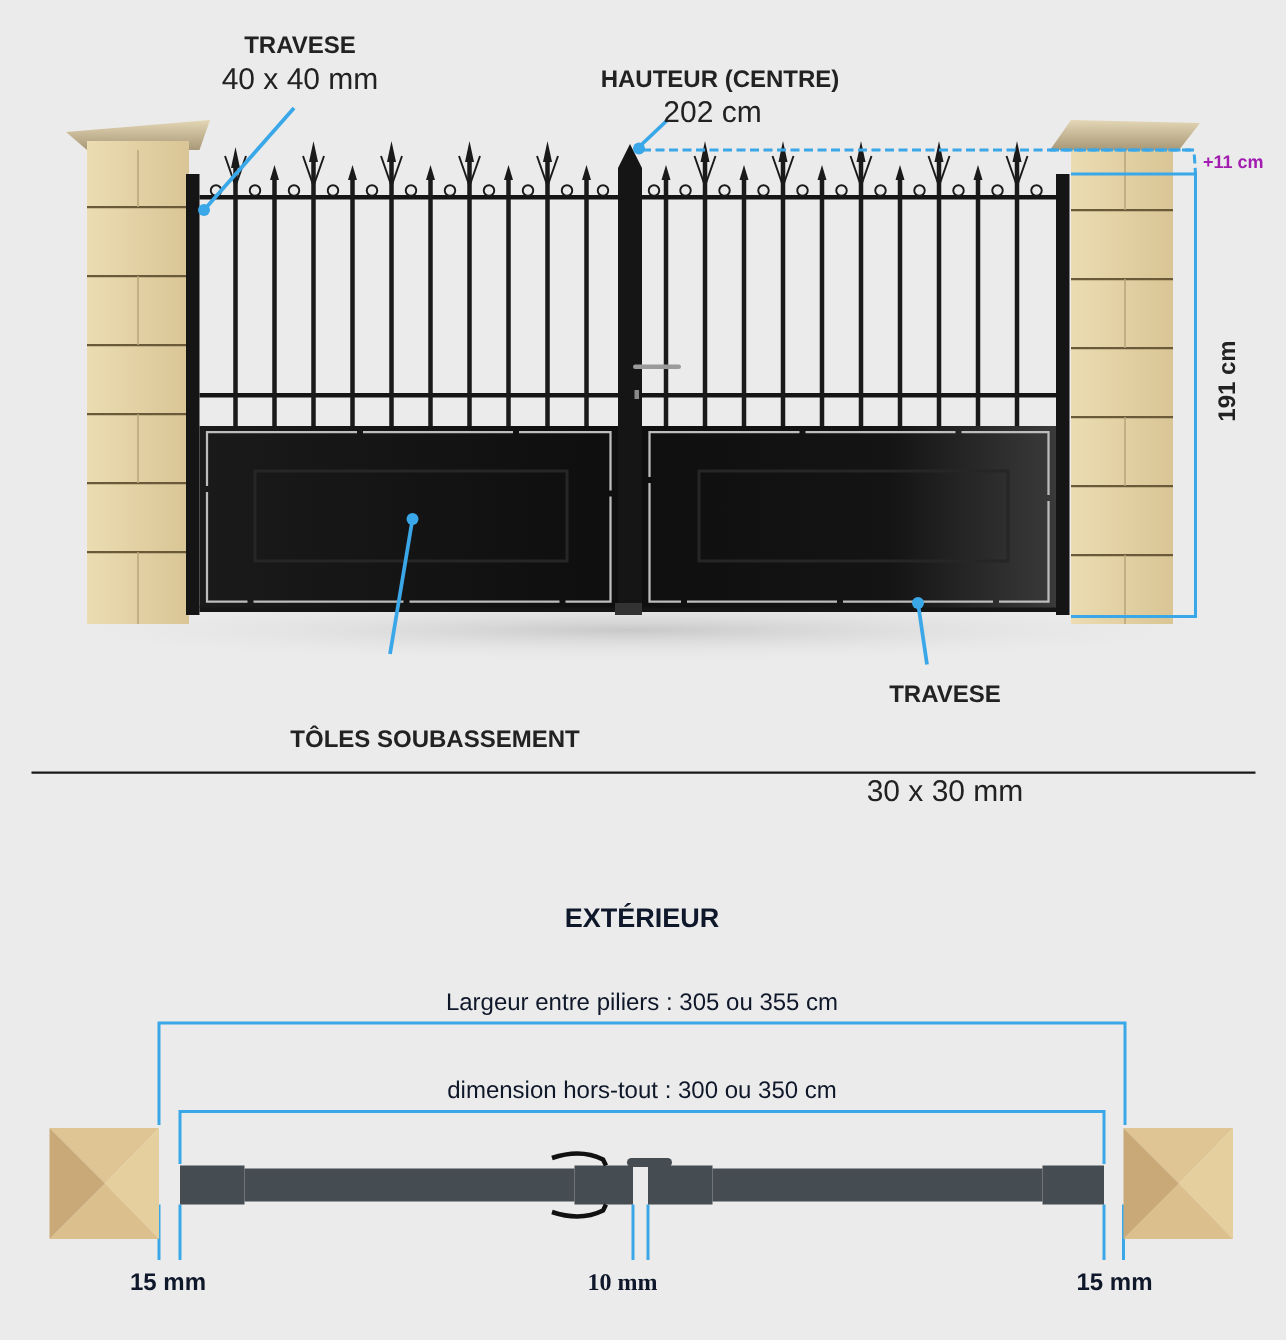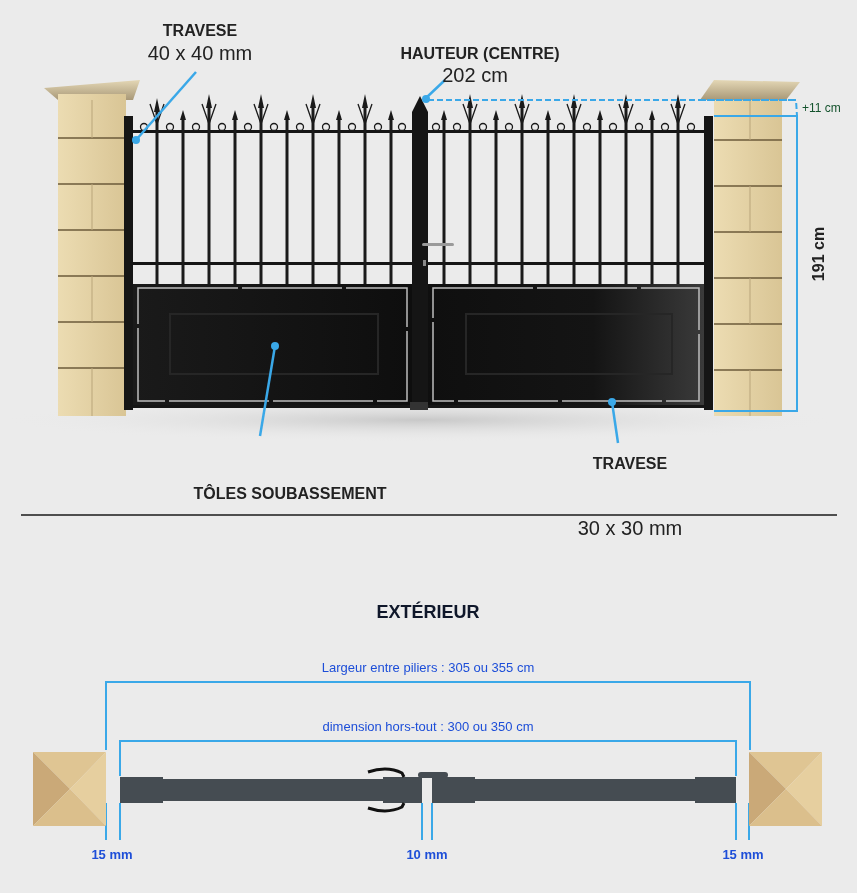--- a/index.html
+++ b/index.html
@@ -6,22 +6,22 @@
     body {
       width:857px; height:893px; overflow:hidden;
       background:#ebebeb;
       font-family:"Liberation Sans", sans-serif;
       color:#222;
       position:relative;
     }
     .abs { position:absolute; }
     .lbl-bold { font-weight:bold; font-size:16px; color:#222; white-space:nowrap; }
     .lbl-reg { font-size:20px; color:#222; white-space:nowrap; }
-    .lbl-small { font-weight:normal; font-size:12px; color:#14532d; white-space:nowrap; }
-    .lbl-dim { font-size:13px; color:#1d4ed8; white-space:nowrap; }
+    .lbl-small { font-weight:bold; font-size:12px; color:#a21caf; white-space:nowrap; }
+    .lbl-dim { font-size:16px; color:#0f172a; white-space:nowrap; }
     .center { text-align:center; }
     svg { position:absolute; left:0; top:0; }
     .rot { transform:rotate(-90deg); transform-origin:center; }
   </style>
 </head>
 <body>
 
 <svg width="857" height="893" viewBox="0 0 857 893">
   <defs>
     <linearGradient id="stone" x1="0" x2="1">
@@ -274,14 +274,14 @@
 
 <div class="abs lbl-bold center" style="left:560px;top:455px;width:140px;">TRAVESE</div>
 <div class="abs lbl-reg center" style="left:560px;top:477px;width:140px;margin-top:40px;">30 x 30 mm</div>
 
 <div class="abs center" style="left:328px;top:602px;width:200px;font-size:18px;font-weight:bold;color:#0f172a;">EXTÉRIEUR</div>
 
 <div class="abs lbl-dim center" style="left:228px;top:660px;width:400px;">Largeur entre piliers : 305 ou 355 cm</div>
 <div class="abs lbl-dim center" style="left:228px;top:719px;width:400px;">dimension hors-tout : 300 ou 350 cm</div>
 
 <div class="abs lbl-dim center" style="left:72px;top:847px;width:80px;font-weight:bold;">15 mm</div>
-<div class="abs lbl-dim center" style="left:387px;top:847px;width:80px;font-weight:bold;">10 mm</div>
+<div class="abs lbl-dim center" style="left:375px;top:847px;width:80px;font-weight:bold;font-family:Liberation Serif, serif;">10 mm</div>
 <div class="abs lbl-dim center" style="left:703px;top:847px;width:80px;font-weight:bold;">15 mm</div>
 
 </body></html>

